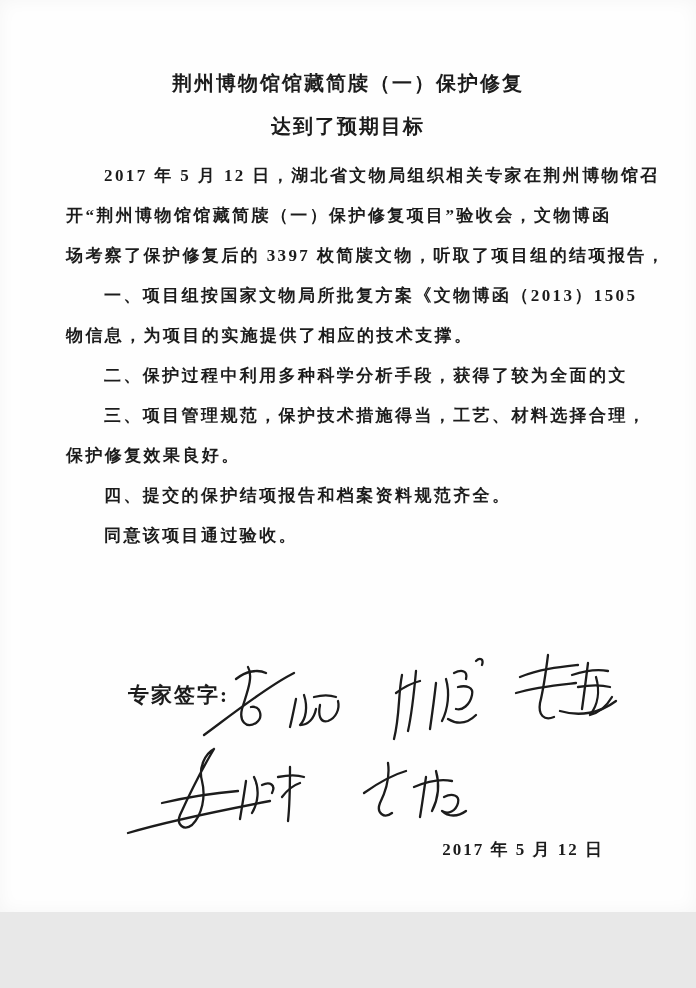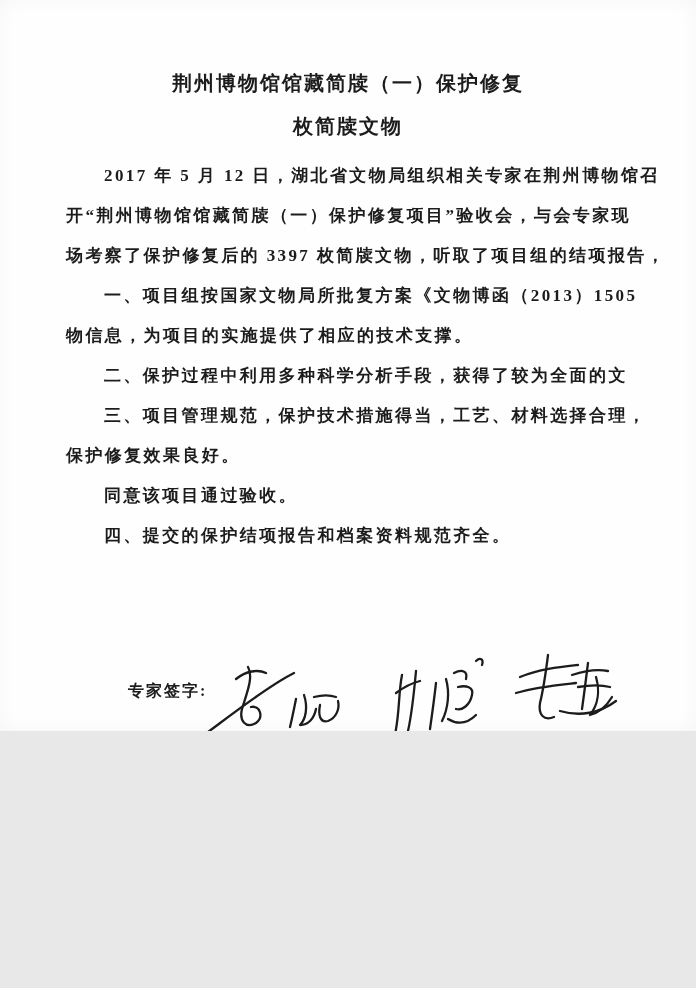--- a/index.html
+++ b/index.html
@@ -1,18 +1,18 @@
 <!DOCTYPE html>
 <html><head>
 <meta charset="utf-8">
 <style>
   html,body{margin:0;padding:0;background:#e8e8e8;}
   .page{
     position:relative;
-    width:696px;height:731px;
+    width:696px;height:912px;
     margin:0 auto;
     background:#fefefe;
     color:#1c1c1c;
     font-family:"Liberation Serif","DejaVu Serif",serif;
     overflow:hidden;
     box-shadow:inset 0 0 18px rgba(0,0,0,0.04);
   }
   .title-block{
     padding-top:62px;
     text-align:center;
@@ -31,21 +31,21 @@
   .line{white-space:nowrap;}
   .line.indent{text-indent:38px;font-family:Liberation Serif, serif;}
   .signature-area{
     position:absolute;
     left:0;top:645px;
     width:696px;height:210px;
   }
   .signature-label{
     position:absolute;
     left:128px;top:36px;
-    font-size:16px;
+    font-size:21px;
     font-weight:bold;
     letter-spacing:2px;
   }
   .sig{position:absolute;}
   .sig svg path{
     fill:none;
     stroke:#1c1c1c;
     stroke-width:2.3;
     stroke-linecap:round;
     stroke-linejoin:round;
@@ -63,34 +63,34 @@
     letter-spacing:2px;
   }
 </style>
 </head>
 <body>
 
 <div class="page">
 
   <div class="title-block">
     <div class="line">荆州博物馆馆藏简牍（一）保护修复</div>
-    <div class="line">枚简牍文物</div>
+    <div class="line">达到了预期目标</div>
   </div>
 
   <div class="body-block">
     <div class="line indent">2017 年 5 月 12 日，湖北省文物局组织相关专家在荆州博物馆召</div>
-    <div class="line">开“荆州博物馆馆藏简牍（一）保护修复项目”验收会，与会专家现</div>
+    <div class="line">开“荆州博物馆馆藏简牍（一）保护修复项目”验收会，文物博函</div>
     <div class="line">场考察了保护修复后的 3397 枚简牍文物，听取了项目组的结项报告，</div>
     <div class="line indent">一、项目组按国家文物局所批复方案《文物博函（2013）1505</div>
     <div class="line">物信息，为项目的实施提供了相应的技术支撑。</div>
     <div class="line indent">二、保护过程中利用多种科学分析手段，获得了较为全面的文</div>
     <div class="line indent">三、项目管理规范，保护技术措施得当，工艺、材料选择合理，</div>
     <div class="line">保护修复效果良好。</div>
+    <div class="line indent">四、提交的保护结项报告和档案资料规范齐全。</div>
     <div class="line indent">同意该项目通过验收。</div>
-    <div class="line indent">四、提交的保护结项报告和档案资料规范齐全。</div>
   </div>
 
   <div class="signature-area">
     <span class="signature-label">专家签字:</span>
 
     <span class="sig sig-1">
       <svg width="145" height="92" viewBox="0 0 145 92">
         <path d="M8,78 C30,62 70,30 98,16"></path>
         <path d="M40,22 C50,14 62,12 70,16"></path>
         <path d="M52,10 C58,20 50,38 46,52 C43,64 50,72 60,66 C68,60 64,48 55,50"></path>

